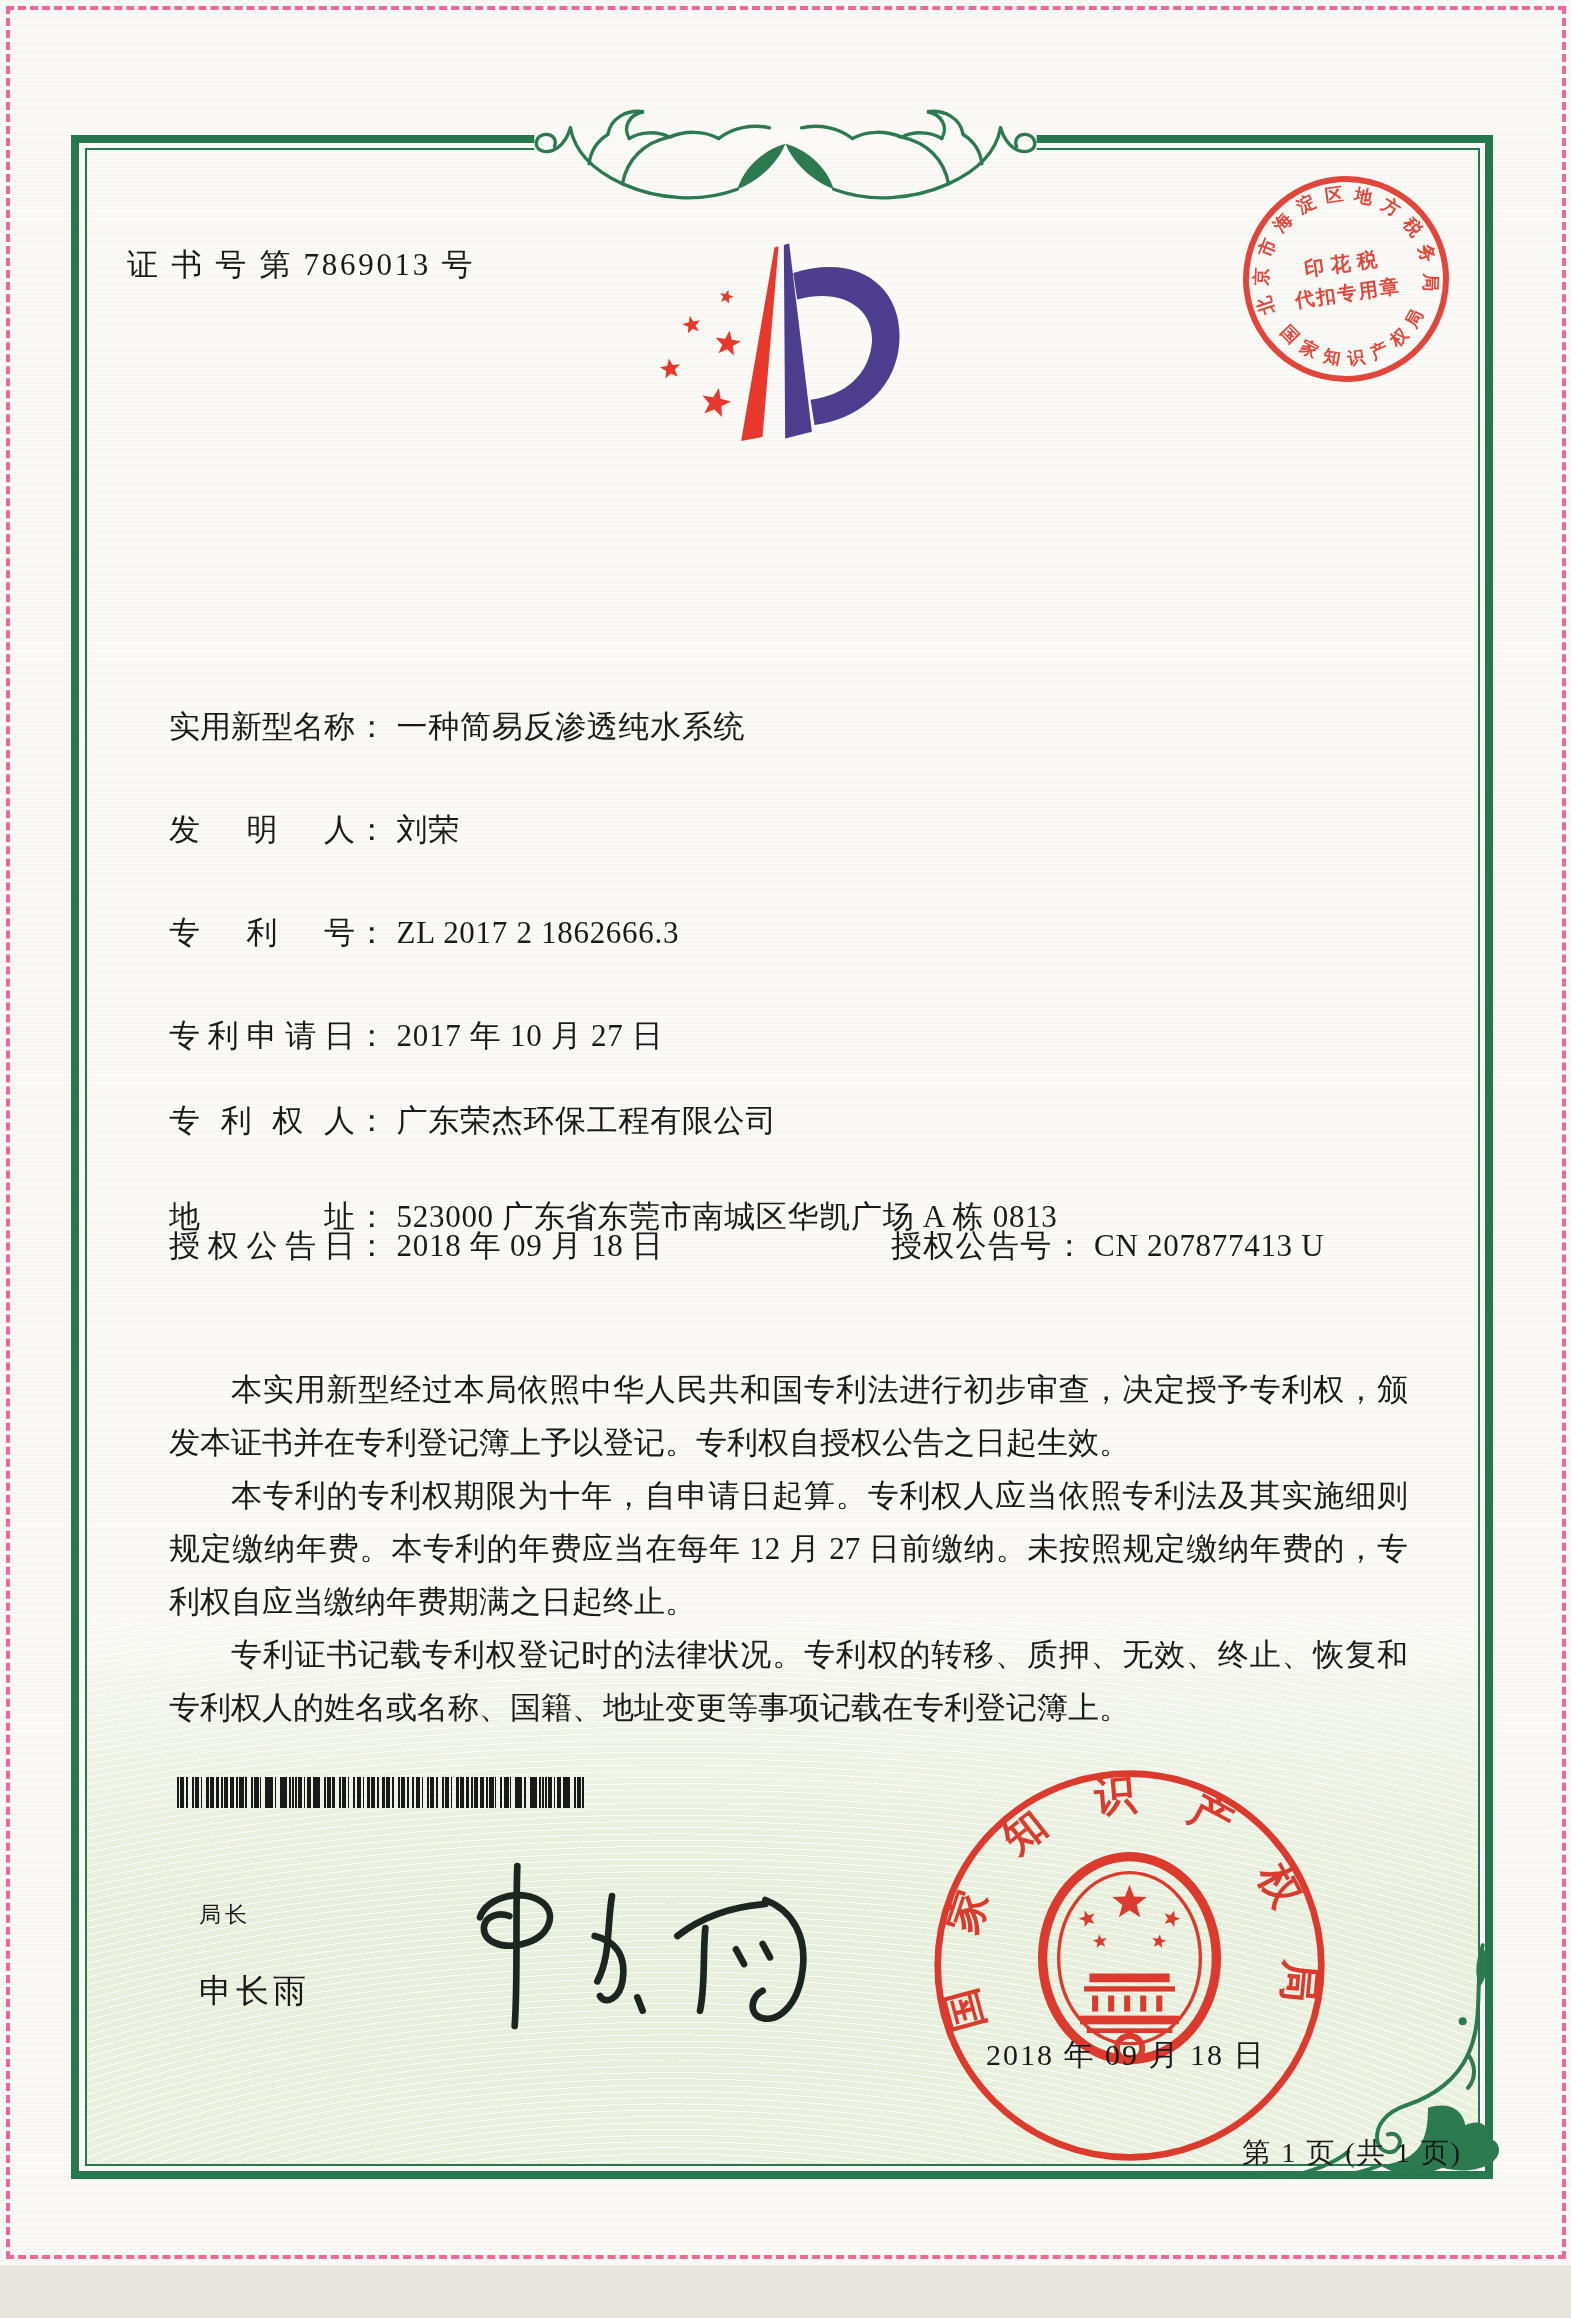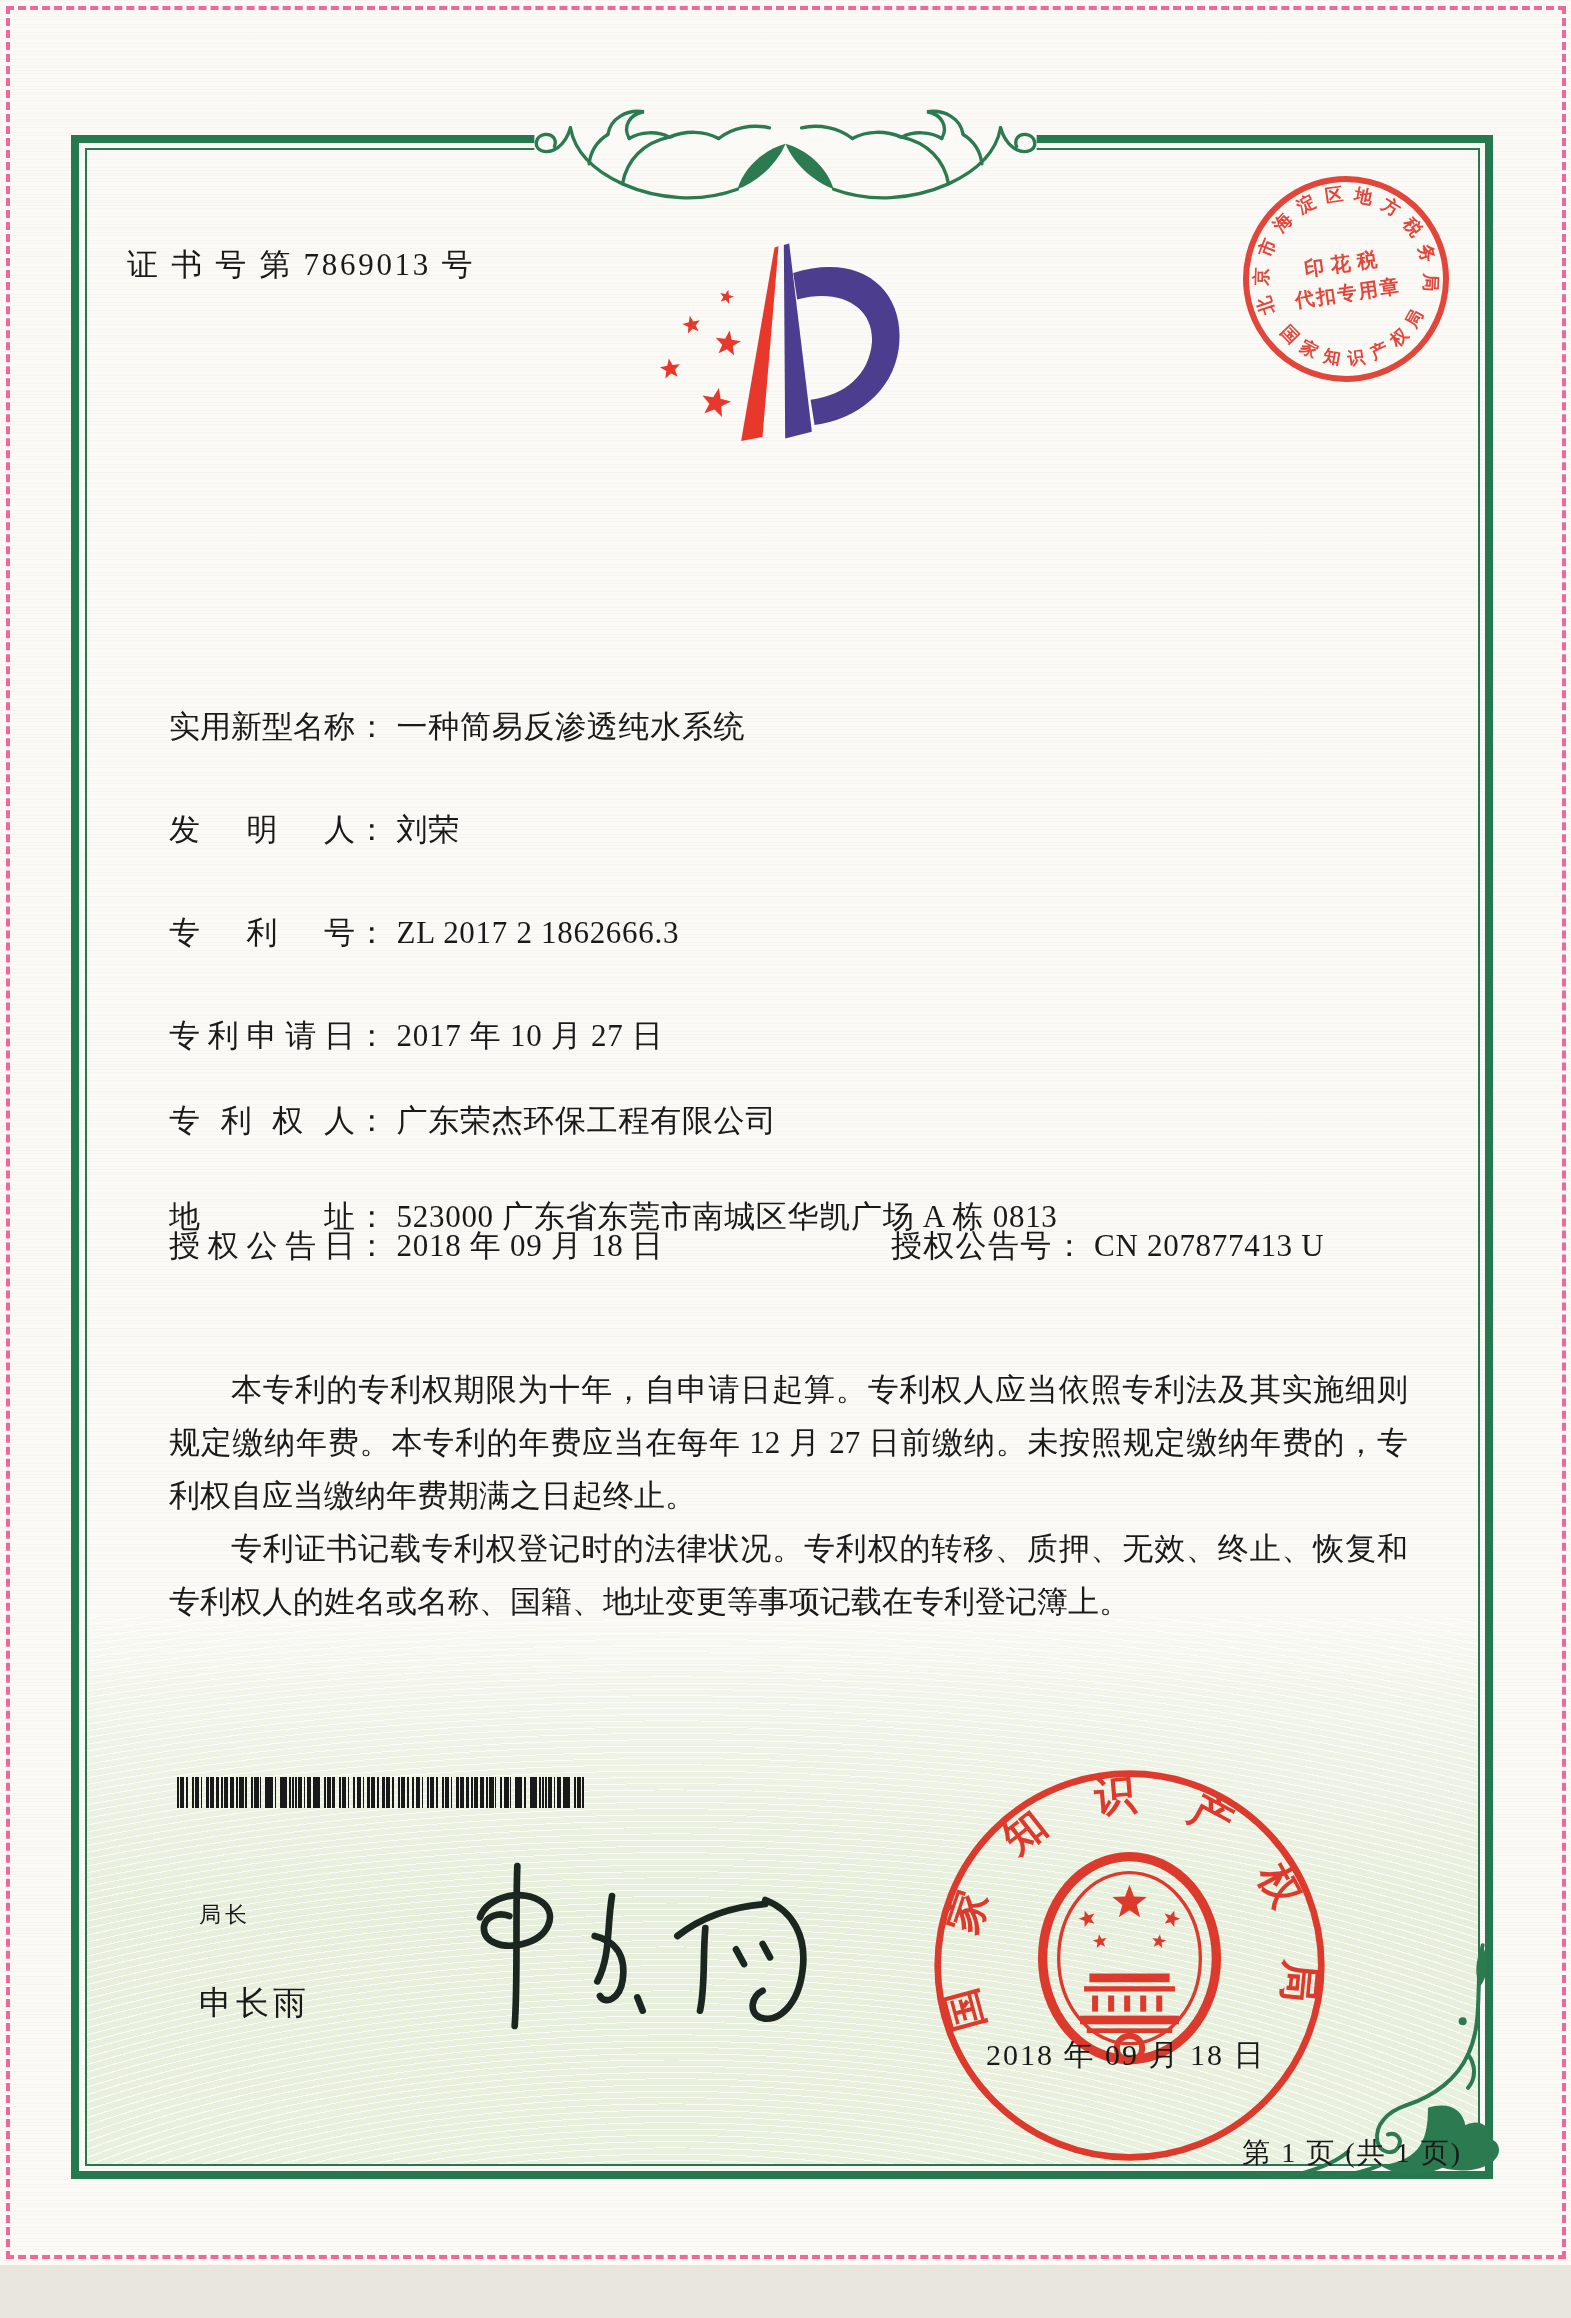--- a/index.html
+++ b/index.html
@@ -26,21 +26,21 @@
   .fvalue{letter-spacing:0.7px;}
   .grant-no-group{position:absolute;left:722px;top:0;white-space:nowrap;}
   .grant-no-group .flabel{width:auto;letter-spacing:1.3px;}
   .paras{position:absolute;left:169px;top:1363px;width:1239px;font-size:31px;line-height:53px;text-align:justify;}
   .paras p{margin:0;text-indent:2em;}
   .barcode{position:absolute;left:177px;top:1777px;width:407px;height:31px;
         background-image:
           repeating-linear-gradient(90deg,#191919 0 2px,rgba(0,0,0,0) 2px 3.3px,#191919 3.3px 7.3px,rgba(0,0,0,0) 7.3px 9.3px,#191919 9.3px 10.7px,rgba(0,0,0,0) 10.7px 14.7px),
           repeating-linear-gradient(90deg,rgba(0,0,0,0) 0 4.7px,#191919 4.7px 6.7px,rgba(0,0,0,0) 6.7px 15.4px,#191919 15.4px 16.7px,rgba(0,0,0,0) 16.7px 25px);}
   .officer-title{position:absolute;left:199px;top:1900px;font-size:22px;letter-spacing:4px;}
-  .officer-name{position:absolute;left:199px;top:1969px;font-size:33px;letter-spacing:4px;margin-top:12px;}
+  .officer-name{position:absolute;left:199px;top:1969px;font-size:33px;letter-spacing:4px;}
   .signature{position:absolute;left:437px;top:1856px;width:374px;height:180px;}
   .seal{position:absolute;left:925px;top:1761px;width:409px;height:409px;}
   .seal-date{position:absolute;left:986px;top:2035px;font-size:30px;letter-spacing:2px;}
   .tax-stamp{position:absolute;left:1236px;top:169px;width:220px;height:220px;}
   .footer{position:absolute;left:0;top:2134px;width:1462px;text-align:right;font-size:28px;letter-spacing:2px;}
   .ornament-top{position:absolute;left:517px;top:85px;width:537px;height:131px;}
   .ornament-corner{position:absolute;left:1228px;top:1941px;width:276px;height:243px;}
   svg text{font-family:"Liberation Serif","DejaVu Serif",serif;}
 </style>
 </head>
@@ -127,20 +127,21 @@
     <span class="flabel">地址</span><span class="fcolon">：</span><span class="fvalue">523000 广东省东莞市南城区华凯广场 A 栋 0813</span>
   </div>
   <div class="frow" style="top:1225px">
     <span class="flabel">授权公告日</span><span class="fcolon">：</span><span class="fvalue">2018 年 09 月 18 日</span>
     <span class="grant-no-group">
       <span class="flabel">授权公告号</span><span class="fcolon">：</span><span class="fvalue">CN 207877413 U</span>
     </span>
   </div>
 
   <div class="paras">
+    <p>本实用新型经过本局依照中华人民共和国专利法进行初步审查，决定授予专利权，颁发本证书并在专利登记簿上予以登记。专利权自授权公告之日起生效。</p>
     <p>本专利的专利权期限为十年，自申请日起算。专利权人应当依照专利法及其实施细则规定缴纳年费。本专利的年费应当在每年 12 月 27 日前缴纳。未按照规定缴纳年费的，专利权自应当缴纳年费期满之日起终止。</p>
     <p>专利证书记载专利权登记时的法律状况。专利权的转移、质押、无效、终止、恢复和专利权人的姓名或名称、国籍、地址变更等事项记载在专利登记簿上。</p>
   </div>
 
   <div class="barcode"></div>
 
   <div class="officer-title">局长</div>
   <div class="officer-name">申长雨</div>
 
   <svg class="signature" viewBox="0 0 560 270">

